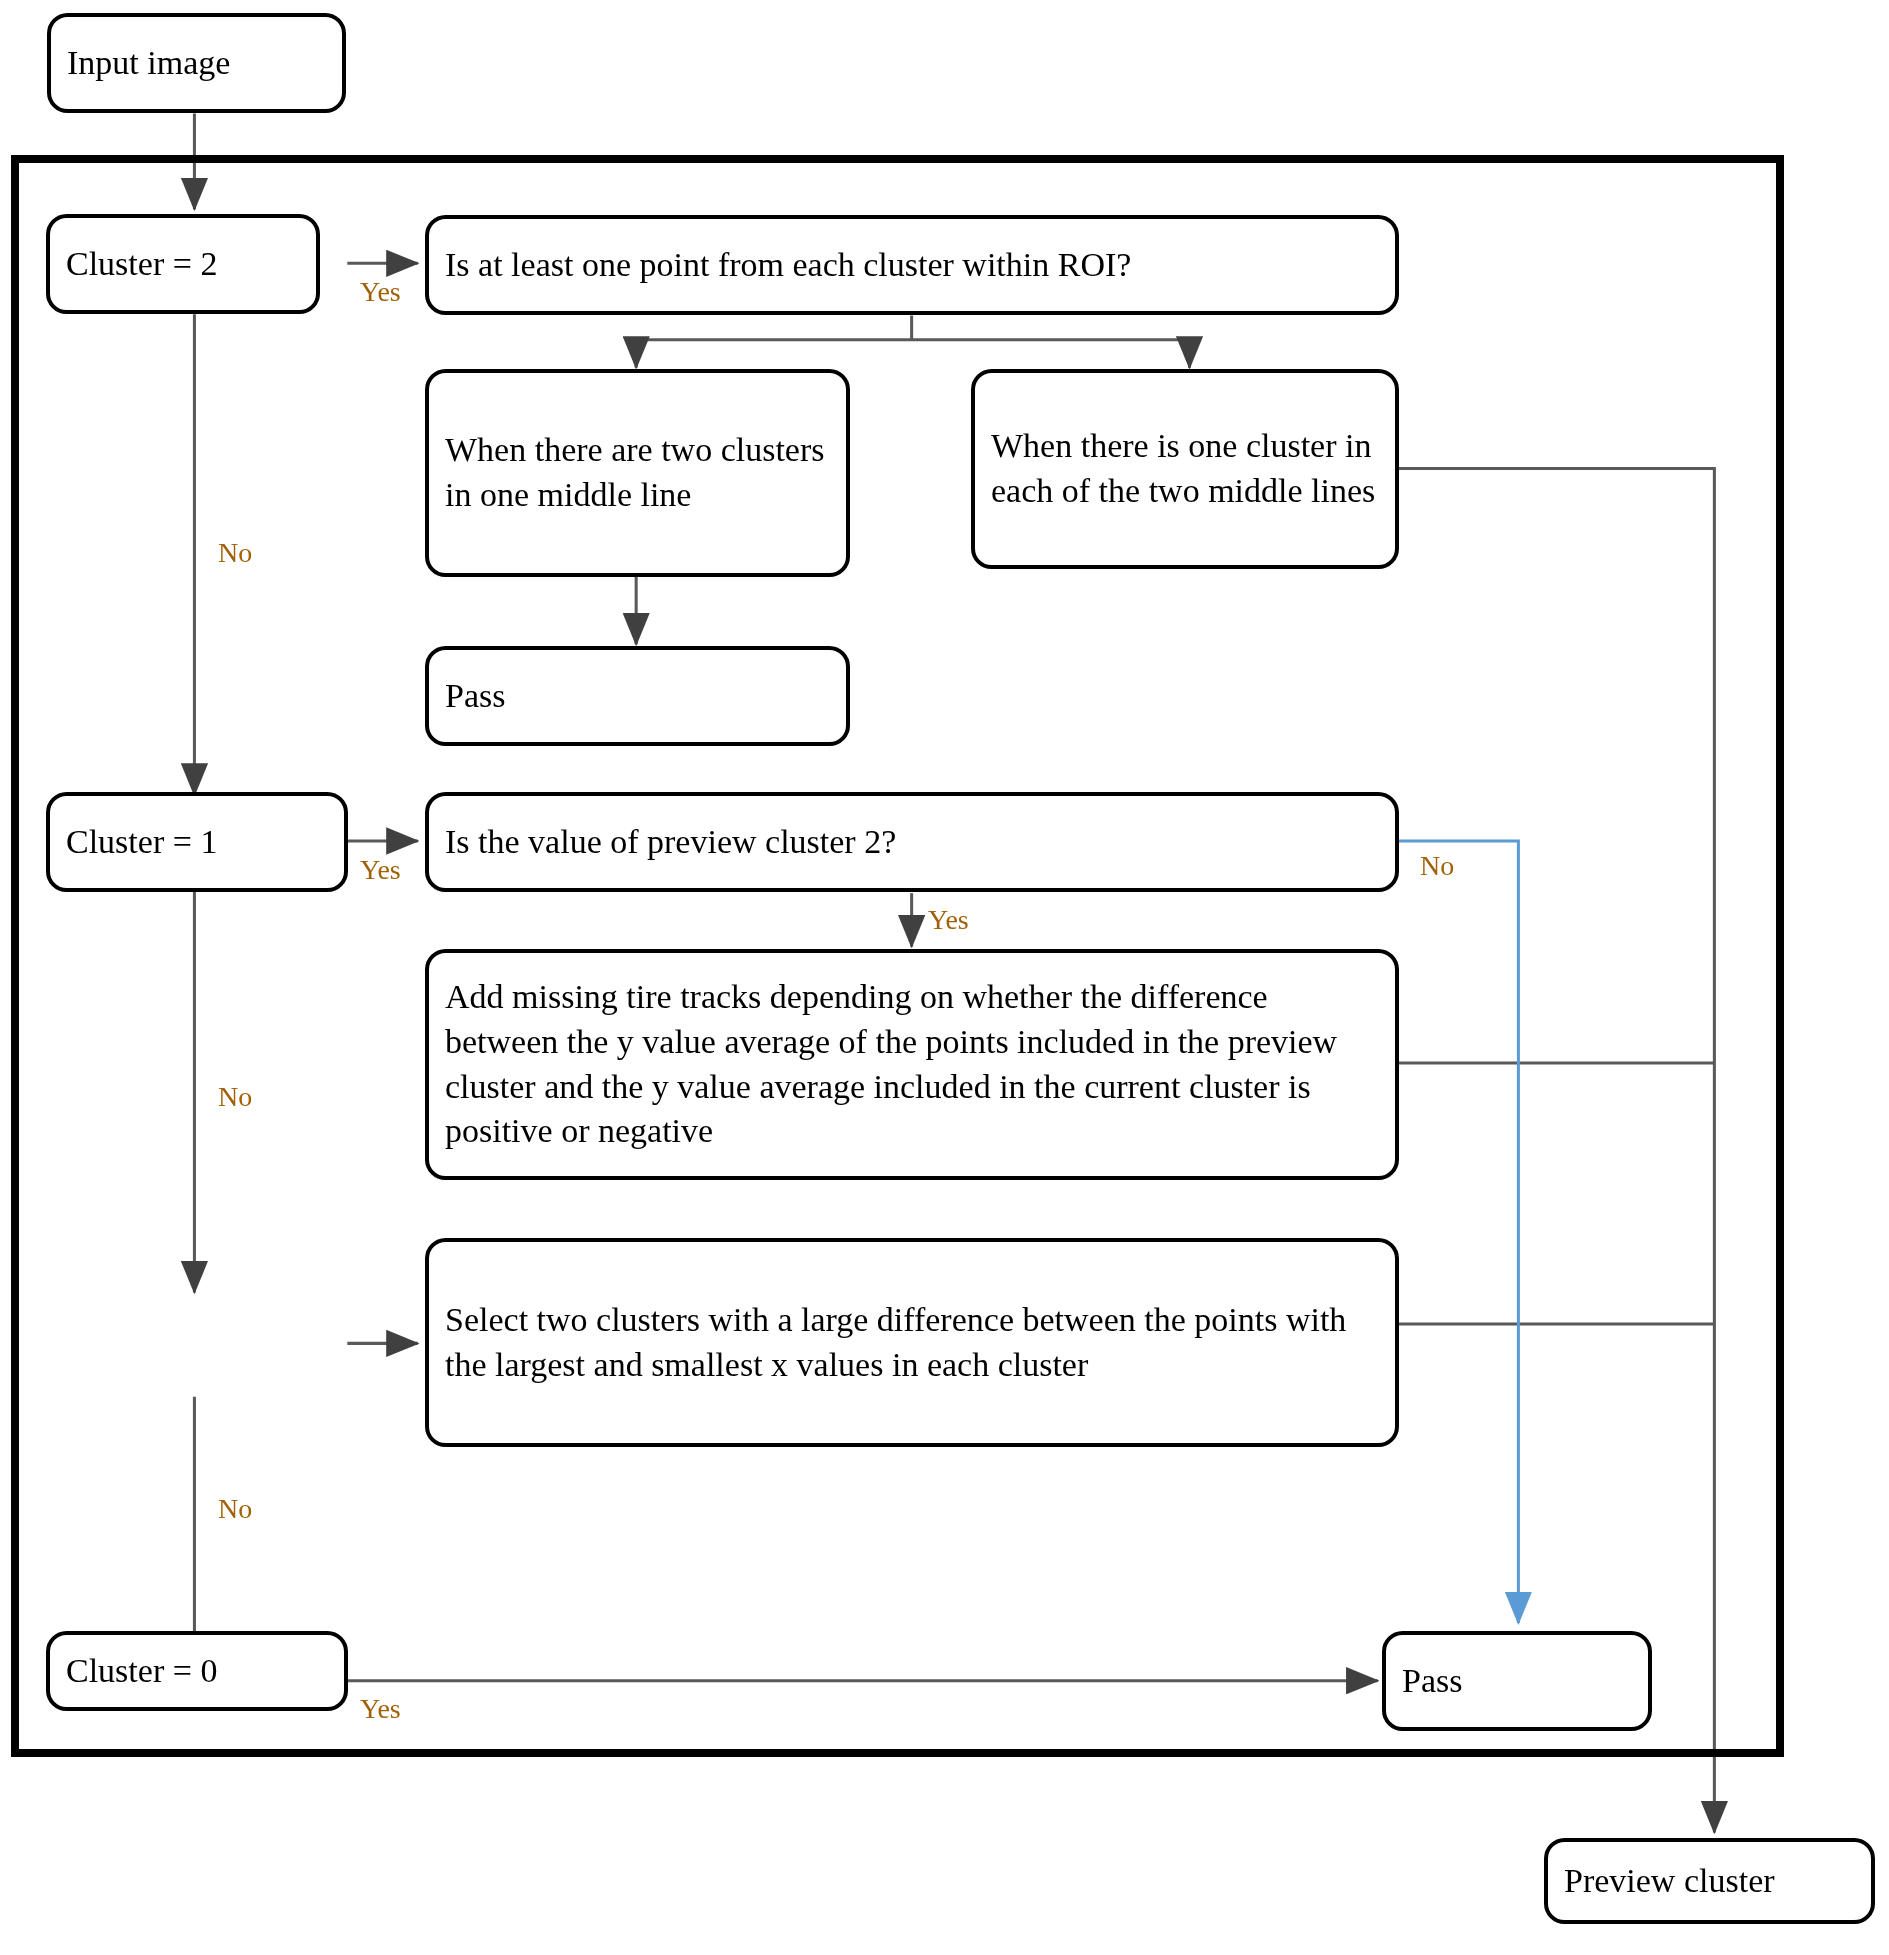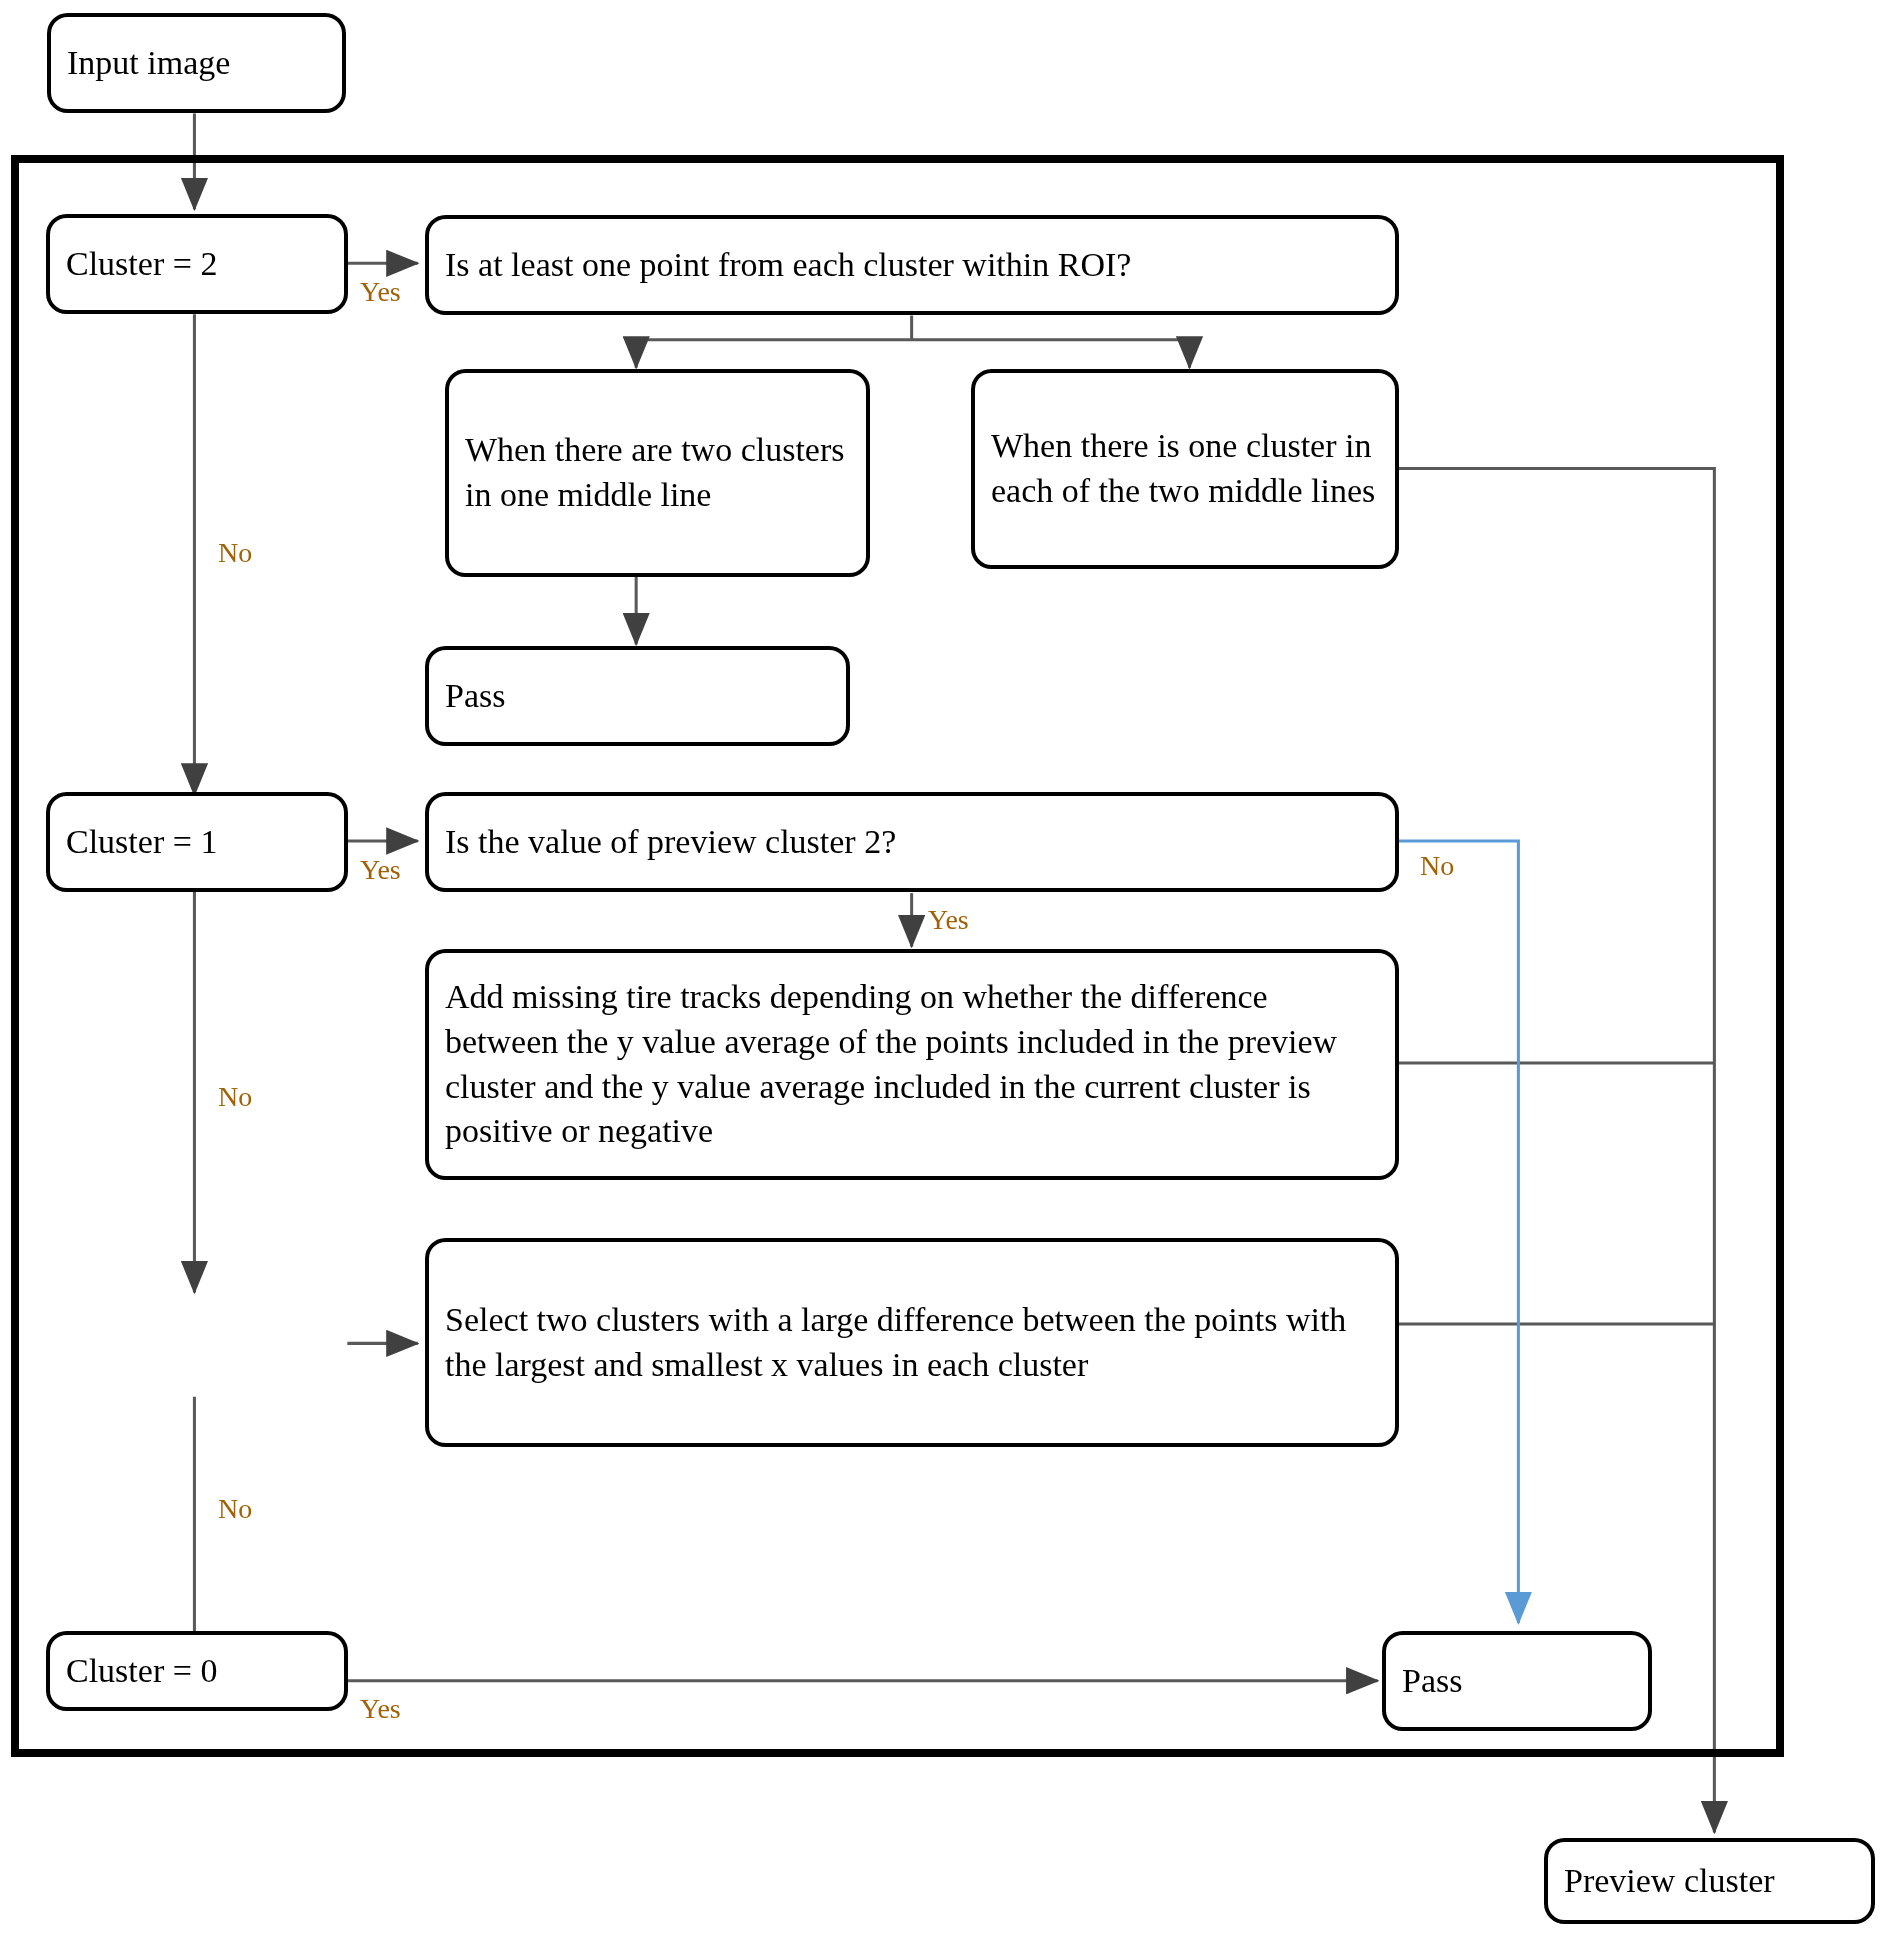--- a/index.html
+++ b/index.html
@@ -111,29 +111,29 @@
       <path d="M2305,1386 L2502,1386 L2502,2675" marker-end="url(#arrowBlue)"></path>
     </g>
   </svg>
 
   <div class="frame" style="left:11px; top:155px; width:1773px; height:1602px;"></div>
 
   <div class="node" style="left:47px; top:13.4px; width:299px; height:100px;">
     <span class="label">Input image</span>
   </div>
 
-  <div class="node" style="left:46px; top:214px; width:302px; height:100px;">
+  <div class="node" style="left:46px; top:214px; width:274px; height:100px;">
     <span class="label">Cluster = 2</span>
   </div>
 
   <div class="node" style="left:425px; top:215px; width:974px; height:100px;">
     <span class="label">Is at least one point from each cluster within ROI?</span>
   </div>
 
-  <div class="node big" style="left:425px; top:369px; width:425px; height:208px;margin-left:20px;">
+  <div class="node big" style="left:425px; top:369px; width:425px; height:208px;">
     <span class="label">When there are two clusters in one middle line</span>
   </div>
 
   <div class="node big" style="left:971px; top:369px; width:428px; height:200px;">
     <span class="label">When there is one cluster in each of the two middle lines</span>
   </div>
 
   <div class="node" style="left:425px; top:646px; width:425px; height:100px;">
     <span class="label">Pass</span>
   </div>

